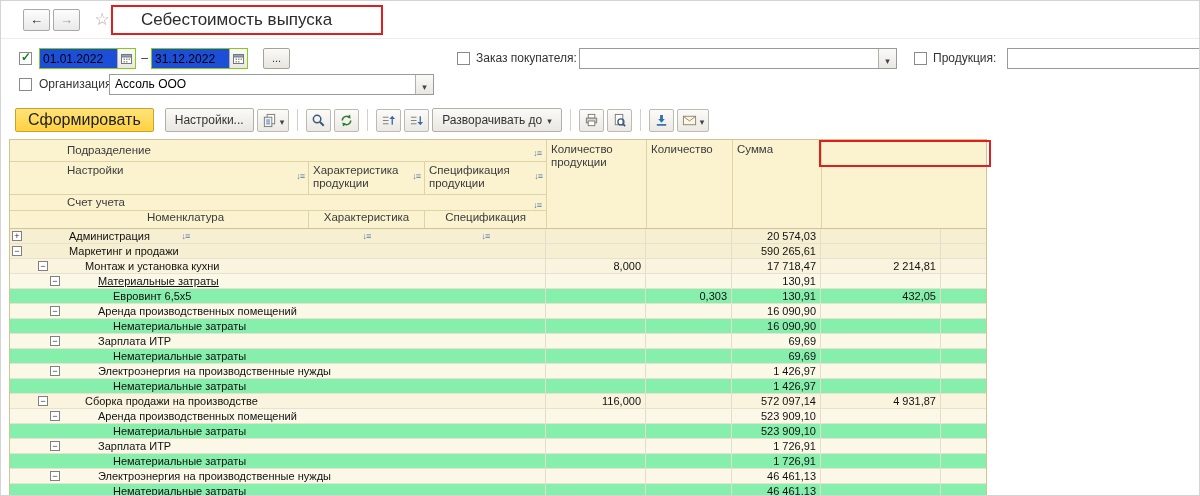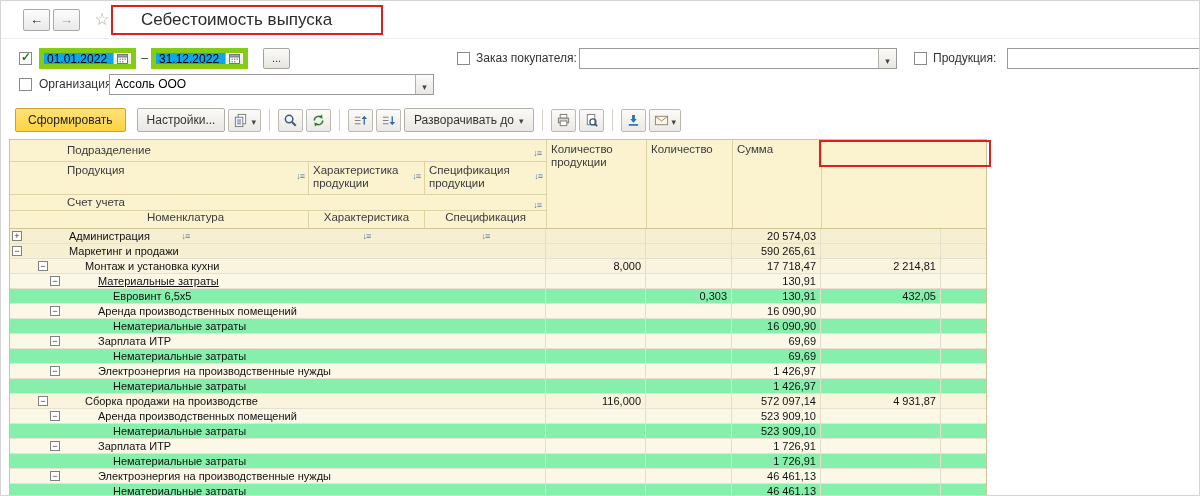--- a/index.html
+++ b/index.html
@@ -19,33 +19,33 @@
   
   .anno { position: absolute; border: 2px solid #e01e1e; z-index: 9; pointer-events: none; }
   .anno-title { left: 110px; top: 4px; width: 272px; height: 30px; }
   .anno-cost { left: 818px; top: 139px; width: 172px; height: 27px; }
 
   
   .filters { position: absolute; top: 38px; left: 0; right: 0; height: 62px; background: #fff; }
   .cb { position: absolute; width: 13px; height: 13px; border: 1px solid #8a8a8a; background: #fff; }
   .cb.checked::after { content: "✓"; position: absolute; top: -3px; left: 1px; font-size: 12px; font-weight: bold; color: #1a7e1a; }
   .f-label { position: absolute; font-size: 12px; color: #333; line-height: 21px; white-space: nowrap; }
-  .date-wrap { position: absolute; height: 21px; border: 5px solid #84cc16; background: #0ea5e9; display: flex; }
+  .date-wrap { position: absolute; height: 21px; border: 1px solid #84cc16; background: #1d4ed8; display: flex; }
   .date-wrap input { flex: 1; min-width: 0; border: none; outline: none; font: 12px "Liberation Sans", sans-serif; padding: 0 3px; color: #000; background: transparent; }
   .mini-btn { width: 18px; border-left: 1px solid #b3b0a8; background: linear-gradient(#fafaf8,#e9e7e1); display: flex; align-items: center; justify-content: center; }
   .dash { position: absolute; width: 9px; text-align: center; font-size: 12px; color: #333; line-height: 21px; }
   .dots { position: absolute; width: 27px; height: 21px; border: 1px solid #a6a39b; border-radius: 2px; background: linear-gradient(#fafaf8,#e7e5df); font-size: 11px; color: #333; text-align: center; line-height: 19px; }
   .combo { position: absolute; height: 21px; border: 1px solid #9a9a9a; background: #fff; display: flex; }
   .combo .val { flex: 1; font-size: 12px; color: #000; padding: 0 5px; line-height: 19px; white-space: nowrap; overflow: hidden; }
   .f-input { position: absolute; height: 21px; border: 1px solid #9a9a9a; font: 12px "Liberation Sans", sans-serif; padding: 0 4px; }
   .caret::after { content: "▾"; font-size: 9px; color: #444; line-height: 1; }
 
   
   .toolbar { position: absolute; top: 100px; left: 0; right: 0; height: 38px; display: flex; align-items: center; padding-left: 14px; gap: 3px; background: #fff; }
-  .btn-yellow { height: 24px; padding: 0 12px; background: linear-gradient(#ffe27a,#ffd23f); border: 1px solid #cfa125; border-radius: 2px; font-size: 12px; color: #222; display: flex; align-items: center; margin-right: 8px; }
+  .btn-yellow { height: 24px; padding: 0 12px; background: linear-gradient(#ffe27a,#ffd23f); border: 1px solid #cfa125; border-radius: 2px; font-size: 16px; color: #222; display: flex; align-items: center; margin-right: 8px; }
   .btn { height: 24px; padding: 0 9px; background: linear-gradient(#fbfaf8,#e9e7e1); border: 1px solid #b3b0a8; border-radius: 2px; font-size: 12px; color: #333; display: flex; align-items: center; gap: 5px; }
   .ibtn { height: 23px; min-width: 25px; padding: 0 4px; background: linear-gradient(#fcfbf9,#ebe9e3); border: 1px solid #bdbab2; border-radius: 2px; display: flex; align-items: center; justify-content: center; gap: 3px; }
   .sep { width: 1px; height: 22px; background: #d3d0c8; margin: 0 5px; }
 
   
   .table { position: absolute; top: 138px; left: 8px; width: 978px; border: 1px solid #cfc493; background: #fff; }
   .thead { display: flex; background: #fbf3cf; border-bottom: 1px solid #cfc493; }
   .th-left { width: 536px; display: flex; flex-direction: column; }
   .th-r1 { height: 22px; display: flex; align-items: center; justify-content: space-between; padding: 0 5px 0 57px; border-bottom: 1px solid #ddd3a3; }
   .th-r2 { height: 33px; display: flex; border-bottom: 1px solid #ddd3a3; }
@@ -241,21 +241,21 @@
 
   <div class="table">
     <div class="thead">
       <div class="th-left">
         <div class="th-r1">
           <span class="h-txt">Подразделение</span>
           <span class="sort"></span>
         </div>
         <div class="th-r2">
           <div class="th-cell w1">
-            <span class="h-txt">Продукция</span>
+            <span class="h-txt">Настройки</span>
             <span class="sort"></span>
           </div>
           <div class="th-cell w2">
             <span class="h-txt">Характеристика продукции</span>
             <span class="sort"></span>
           </div>
           <div class="th-cell w3 last">
             <span class="h-txt">Спецификация продукции</span>
             <span class="sort"></span>
           </div>

